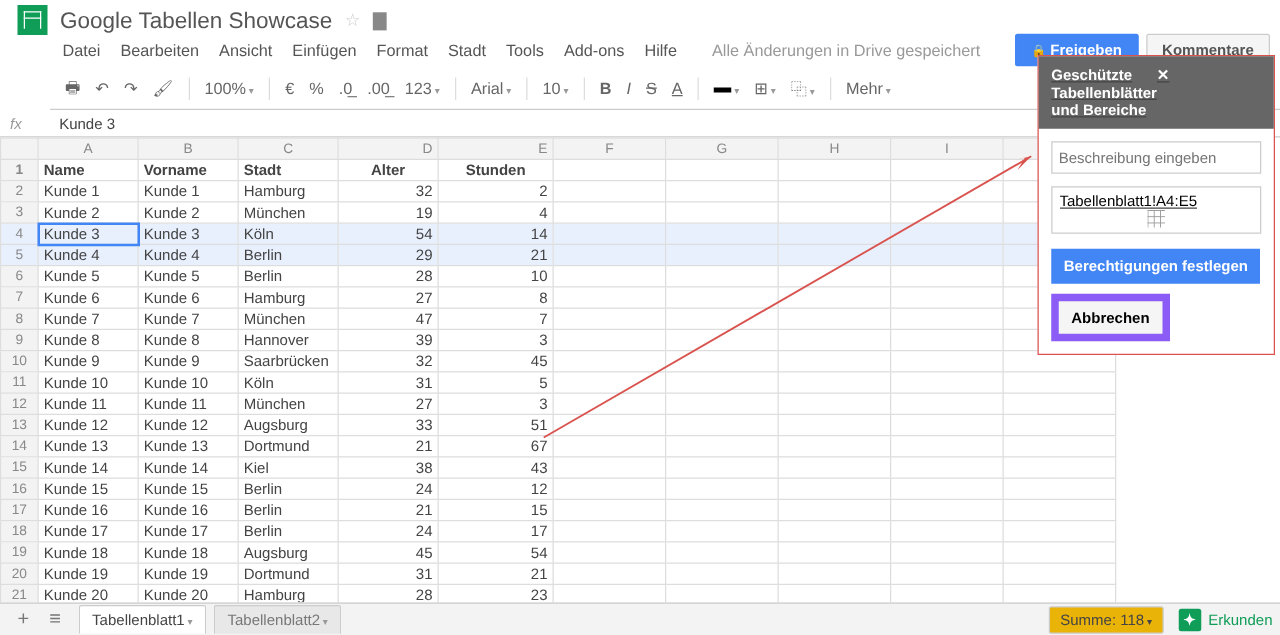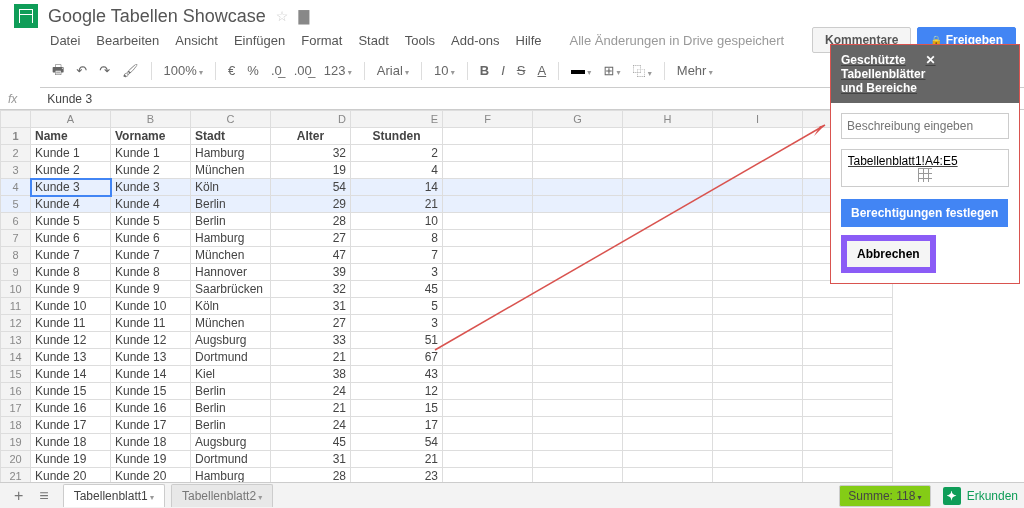--- a/index.html
+++ b/index.html
@@ -64,21 +64,21 @@
 .pbtn { background: #4285f4; color: #fff; border: none; padding: 7px 10px; font-size: 12px; font-weight: bold; cursor: pointer; margin-bottom: 8px; }
 .cbtn { background: #f5f5f5; border: 6px solid #8b5cf6; padding: 6px 10px; font-size: 12px; font-weight: bold; cursor: pointer; }
 
 .arrow-svg { position: absolute; top: 120px; left: 430px; z-index: 4; pointer-events: none; }
 
 .footer { position: absolute; bottom: 0; left: 0; right: 0; height: 26px; border-top: 1px solid #ccc; background: #f3f3f3; display: flex; align-items: center; padding: 0 6px; font-size: 12px; }
 .addsheet, .sheetlist { color: #777; padding: 4px 8px; cursor: pointer; font-size: 16px; }
 .sheet-tab { background: #fff; border: 1px solid #ccc; border-bottom: none; padding: 4px 10px; margin-left: 6px; font-size: 12px; cursor: pointer; border-radius: 2px 2px 0 0; }
 .sheet-tab.inact { background: #e8e8e8; color: #777; }
 .sheet-tab::after { content: " ▾"; font-size: 8px; color: #999; }
-.sum { margin-left: auto; background: #84cc16; padding: 3px 8px; border: 1px solid #ccc; border-radius: 2px; }
+.sum { margin-left: auto; background: #eab308; padding: 3px 8px; border: 1px solid #ccc; border-radius: 2px; }
 .sum::after { content: " ▾"; font-size: 8px; }
 .explore { margin-left: 12px; color: #0f9d58; display: flex; align-items: center; gap: 6px; }
 .expic { width: 18px; height: 18px; background: #0f9d58; border-radius: 2px; color: #fff; text-align: center; line-height: 18px; font-weight: bold; }
 </style>
 </head>
 <body>
 
 <div class="titlebar">
   <div class="logo"></div>
   <div class="doc-title">Google Tabellen Showcase</div>
@@ -94,22 +94,22 @@
       <span class="m">Ansicht</span>
       <span class="m">Einfügen</span>
       <span class="m">Format</span>
       <span class="m">Stadt</span>
       <span class="m">Tools</span>
       <span class="m">Add-ons</span>
       <span class="m">Hilfe</span>
     </div>
   <div class="drivemsg">Alle Änderungen in Drive gespeichert</div>
   <div class="spacer"></div>
+  <div class="btn blue">Freigeben</div>
   <div class="btn">Kommentare</div>
-  <div class="btn blue">Freigeben</div>
 </div>
 
 <div class="toolbar">
   <span class="tb">🖶</span>
   <span class="tb">↶</span>
   <span class="tb">↷</span>
   <span class="tb">🖌</span>
   <span class="tb sep"></span>
   <span class="tb dd">100%</span>
   <span class="tb sep"></span>

